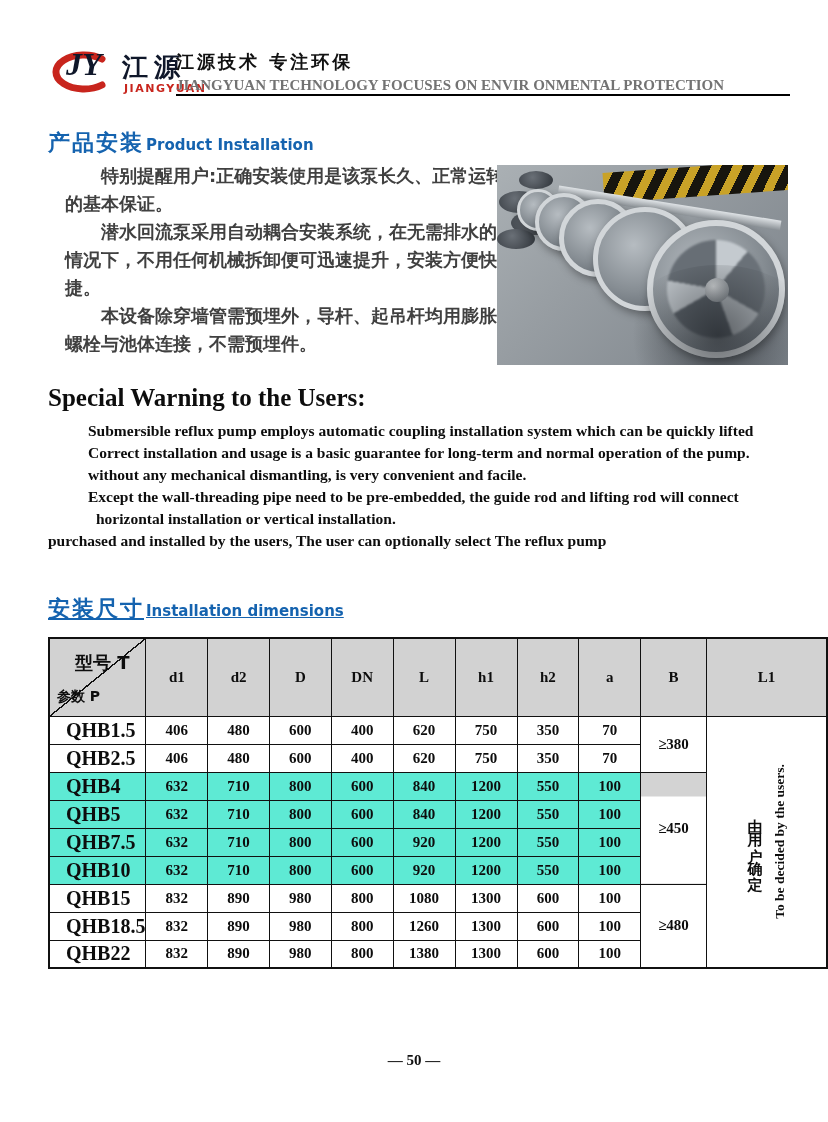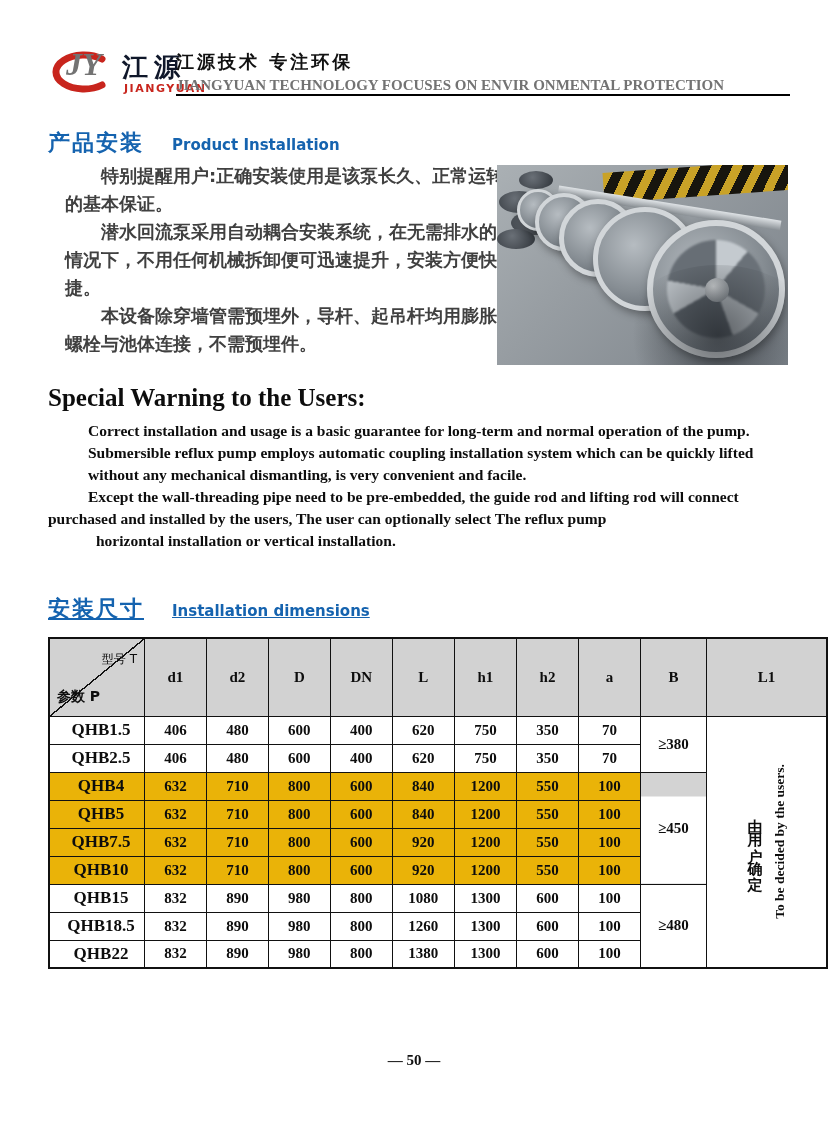--- a/index.html
+++ b/index.html
@@ -2,30 +2,30 @@
 <html><head>
 <meta charset="utf-8">
 <style>
   * { margin:0; padding:0; box-sizing:border-box; }
   body { background:#fff; font-family:"DejaVu Sans", sans-serif; }
   .page { position:relative; width:828px; height:1122px; background:#fff; overflow:hidden; margin:0 auto; }
 
   
   .logo { position:absolute; left:46px; top:48px; width:280px; height:52px; color:#c8251d; }
   .logo-swoosh { position:absolute; left:0; top:2px; }
-  .logo-jy { position:absolute; left:20px; top:-2px; font-family:"Liberation Serif", serif; font-style:italic; font-weight:bold; font-size:32px; color:#737373; }
+  .logo-jy { position:absolute; left:20px; top:-2px; font-family:"Liberation Serif", serif; font-style:italic; font-weight:bold; font-size:32px; color:#0f172a; }
   .logo-cn { position:absolute; left:76px; top:2px; font-weight:bold; font-size:26px; letter-spacing:6px; color:#0f172a; }
   .logo-sub { position:absolute; left:78px; top:34px; font-size:11px; font-weight:bold; letter-spacing:1.5px; color:#c8251d; }
   .tagline { position:absolute; left:176px; top:50px; width:614px; }
   .tagline-cn { font-size:18px; font-weight:bold; letter-spacing:3px; color:#111; }
   .tagline-en { margin-top:3px; font-family:"Liberation Serif", serif; font-weight:bold; font-size:15px; color:#737373; }
   .header-rule { position:absolute; left:176px; top:94px; width:614px; border-bottom:2px solid #000; }
 
   
-  .sec-title { position:absolute; left:48px; display:flex; align-items:baseline; gap:28px; color:#1563af; }
+  .sec-title { position:absolute; left:48px; display:flex; align-items:baseline; gap:2px; color:#1563af; }
   .sec-title .cn { font-size:22px; font-weight:bold; letter-spacing:2px; }
   .sec-title .en { font-size:15px; font-weight:bold; }
   #sec1 { top:128px; }
   #sec2 { top:594px;text-decoration:underline; }
 
   
   .cn-body { position:absolute; left:65px; top:162px; width:447px; color:#404040; }
   .cn-body p { text-indent:2em; font-size:18px; line-height:28px; font-weight:600; }
 
   
@@ -61,26 +61,26 @@
   .warning .line { font-size:15.5px; font-weight:bold; line-height:22px; }
   .warning .ind { padding-left:40px; }
   .warning .ind-sm { padding-left:48px; }
 
   
   .dim-table { position:absolute; left:48px; top:637px; border-collapse:collapse; table-layout:fixed;
                font-family:"Liberation Serif", serif; color:#0d0d0d; border:2.5px solid #111; }
   .dim-table th, .dim-table td { border:1.5px solid #111; text-align:center; font-size:15px; font-weight:bold; padding:0; }
   .dim-table thead th { height:78px; background:#d2d2d2; }
   .dim-table tbody td { height:28px; background:#fff; }
-  .dim-table .model { text-align:center; padding-left:8px; font-size:17px; }
-  .dim-table tr.shade td { background:#eab308; }
+  .dim-table .model { text-align:left; padding-left:16px; font-size:20px; }
+  .dim-table tr.shade td { background:#5eead4; }
   .corner { position:relative; background:#d2d2d2; font-family:"DejaVu Sans", sans-serif; }
   .corner .diag { position:absolute; inset:0;
       background:linear-gradient(to bottom right, transparent 49.4%, #111 49.4%, #111 50.6%, transparent 50.6%); }
-  .corner .t { position:absolute; right:7px; top:12px; font-size:12px; font-weight:normal; }
+  .corner .t { position:absolute; right:16px; top:12px; font-size:18px; font-weight:bold; }
   .corner .p { position:absolute; left:7px; bottom:10px; font-size:14px; font-weight:bold; }
   .bcell { background:#fff !important; font-size:15px; }
   .bcell-mid { background:linear-gradient(#d3d3d3 0 22%, #fff 22%) !important; }
   .l1cell { background:#fff !important; }
   .l1wrap { display:flex; align-items:center; justify-content:center; gap:8px; height:100%; }
   .l1-cn { writing-mode:vertical-lr; text-orientation:upright; font-family:"DejaVu Sans", sans-serif;
            font-size:15px; font-weight:bold; letter-spacing:14px; }
   .l1-en { writing-mode:vertical-lr; transform:rotate(180deg); font-family:"Liberation Serif", serif;
            font-size:13.5px; font-weight:bold; white-space:nowrap; }
 
@@ -131,26 +131,26 @@
     <div class="imp imp2"></div>
     <div class="imp imp1">
       <div class="swirl"></div>
       <div class="hub"></div>
     </div>
     <div class="photo-shade"></div>
   </div>
 
   <div class="warning">
     <h3>Special Warning to the Users:</h3>
+    <div class="line ind">Submersible reflux pump employs automatic coupling installation system which can be quickly lifted</div>
     <div class="line ind">Correct installation and usage is a basic guarantee for long-term and normal operation of the pump.</div>
-    <div class="line ind">Submersible reflux pump employs automatic coupling installation system which can be quickly lifted</div>
     <div class="line ind">without any mechanical dismantling, is very convenient and facile.</div>
     <div class="line ind">Except the wall-threading pipe need to be pre-embedded, the guide rod and lifting rod will connect</div>
+    <div class="line ind-sm">horizontal installation or vertical installation.</div>
     <div class="line">purchased and installed by the users, The user can optionally select The reflux pump</div>
-    <div class="line ind-sm">horizontal installation or vertical installation.</div>
   </div>
 
   <div class="sec-title" id="sec2">
     <span class="cn">安装尺寸</span>
     <span class="en">Installation dimensions</span>
   </div>
 
   <table class="dim-table">
     <colgroup>
       <col style="width:96px">

